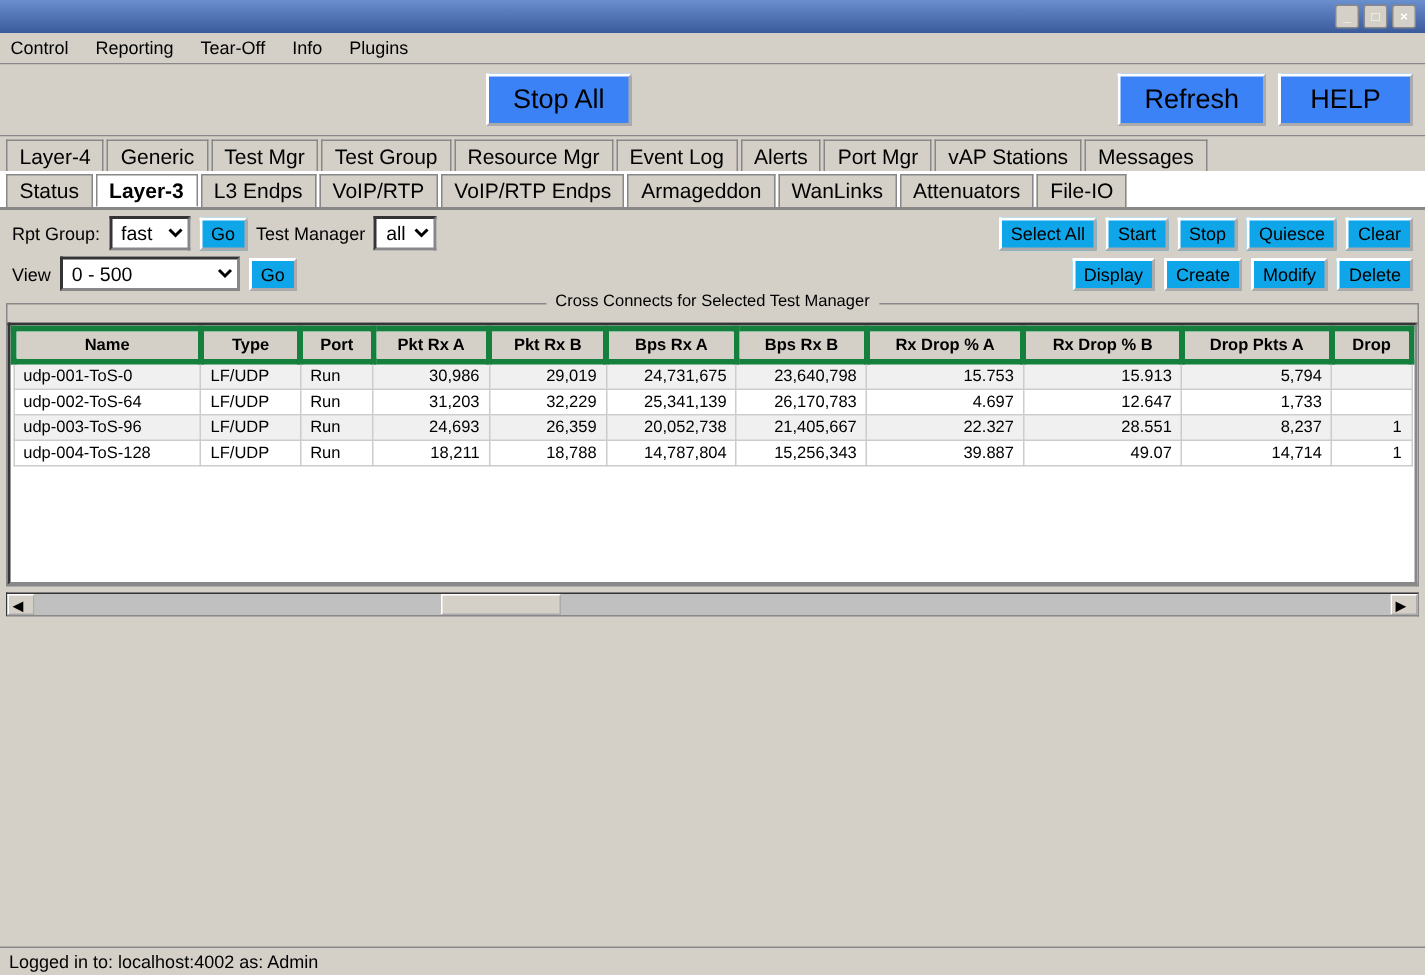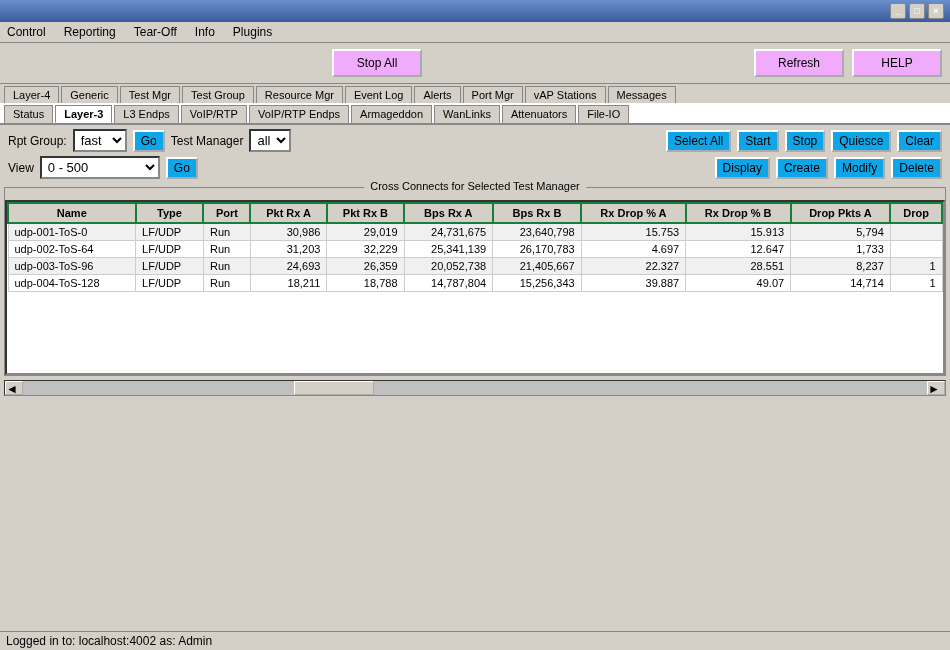--- a/index.html
+++ b/index.html
@@ -68,21 +68,21 @@
       flex-wrap: wrap;
       padding: 2px 4px 0;
       gap: 2px;
     }
     .tab {
       background: #d4d0c8;
       border: 1px solid #888;
       border-bottom: none;
       padding: 2px 8px;
       cursor: pointer;
-      font-size: 11px;
+      font-size: 14px;
       text-align: right;
     }
     .tab.active {
       background: #ffffff;
       border-bottom: 1px solid white;
       font-weight: bold;
     }
     .tabs-row2 {
       background: #ffffff;
       display: flex;
@@ -122,21 +122,21 @@
       overflow: auto;
       height: 210px;
     }
     table {
       width: 100%;
       border-collapse: collapse;
       font-size: 11px;
     }
     th {
       background: #d4d0c8;
-      border: 2px solid #15803d;
+      border: 4px solid #15803d;
       padding: 3px 6px;
       text-align: center;
       font-weight: bold;
       position: sticky;
       top: 0;
       margin-left: 20px;
     }
     td {
       border: 1px solid #ccc;
       padding: 2px 6px;
@@ -152,25 +152,25 @@
       border-top: 1px solid #888;
       padding: 2px 6px;
       font-size: 12px;
       position: absolute;
       bottom: 0;
       left: 0;
       right: 0;
     }
     .spacer { flex: 1; }
     .btn-large {
-      background: #f0abfc;
+      background: #3b82f6;
       border: 2px outset #ffffff;
       padding: 5px 16px;
       cursor: pointer;
-      font-size: 12px;
+      font-size: 18px;
       min-width: 90px;
     }
   </style>
 </head>
 <body>
 
 <div class="title-bar">
   <div class="title-bar-buttons">
     <div class="title-btn">_</div>
     <div class="title-btn">□</div>

